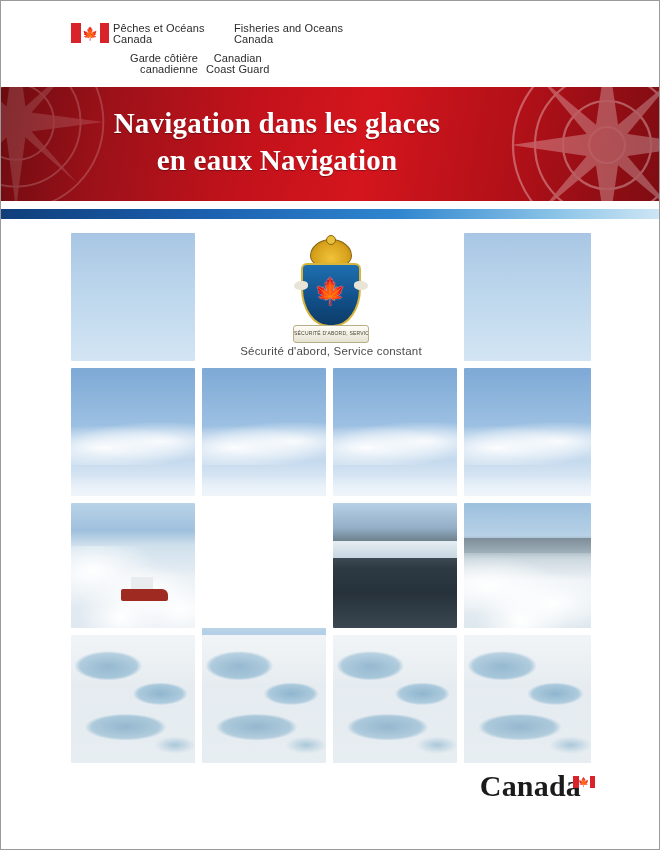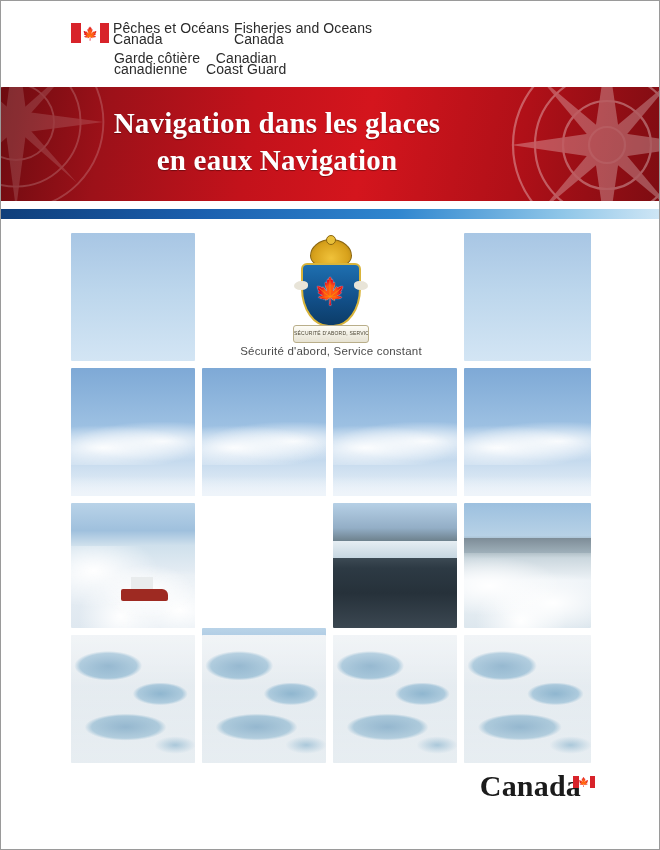--- a/index.html
+++ b/index.html
@@ -55,28 +55,28 @@
     position: absolute;
     left: 50%;
     top: 50%;
     transform: translate(-50%, -50%);
     font-size: 13px;
     line-height: 13px;
     color: #d8232a;
   }
   .dept-text {
     position: absolute;
-    font-size: 14px;
+    font-size: 11px;
     line-height: 10.5px;
     color: #2b2b2b;
     letter-spacing: 0.1px;
   }
   .dept-fr-1 { left: 112px; top: 22px; }
   .dept-en-1 { left: 217px; top: 22px; margin-left: 16px; }
-  .dept-fr-2 { left: 113px; top: 52px; }
+  .dept-fr-2 { left: 129px; top: 52px; text-align: right; }
   .dept-en-2 { left: 205px; top: 52px; text-align: center; }
 
   
   .banner {
     position: absolute;
     left: 0; top: 86px;
     width: 660px;
     height: 114px;
     overflow: hidden;
     background: linear-gradient(100deg, #6d0b10 0%, #9c1119 16%, #c3121b 38%, #d4151d 55%, #b01018 78%, #7d0c12 100%);

